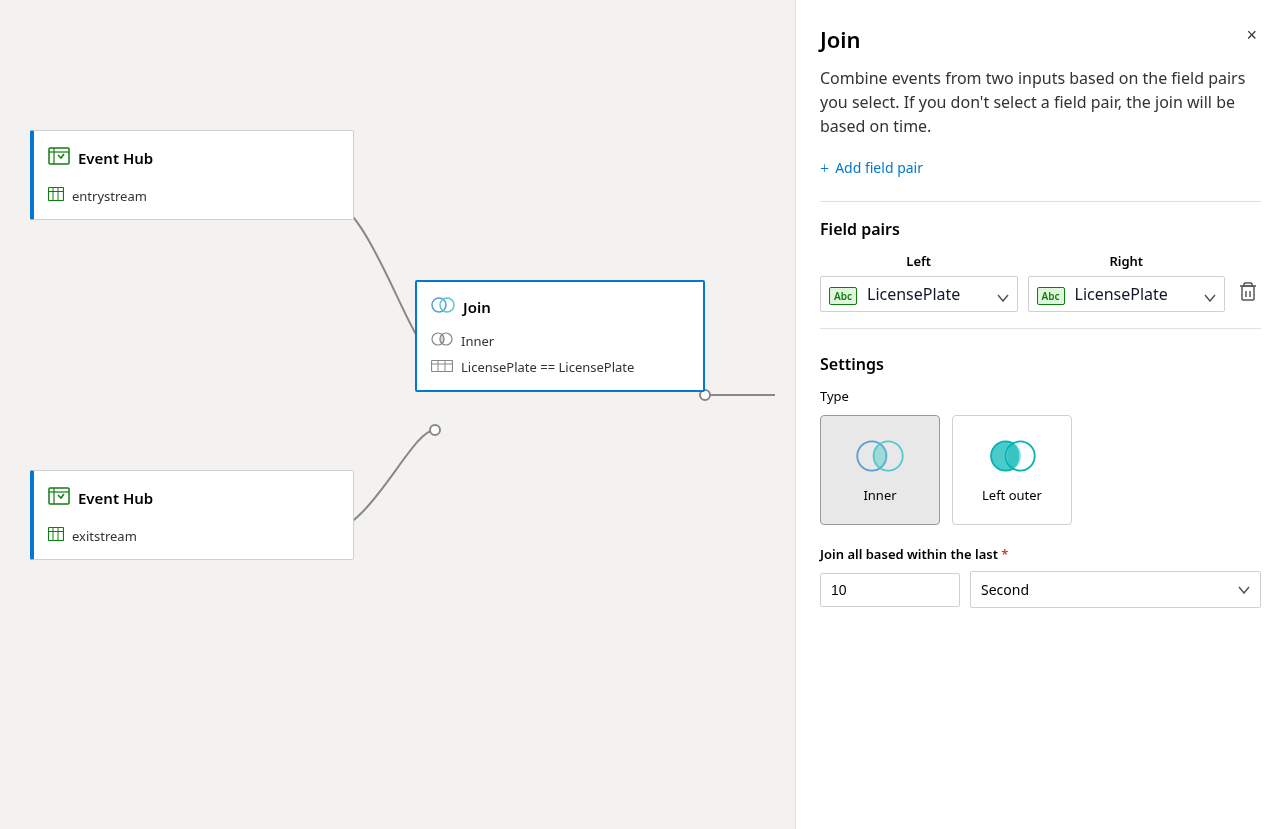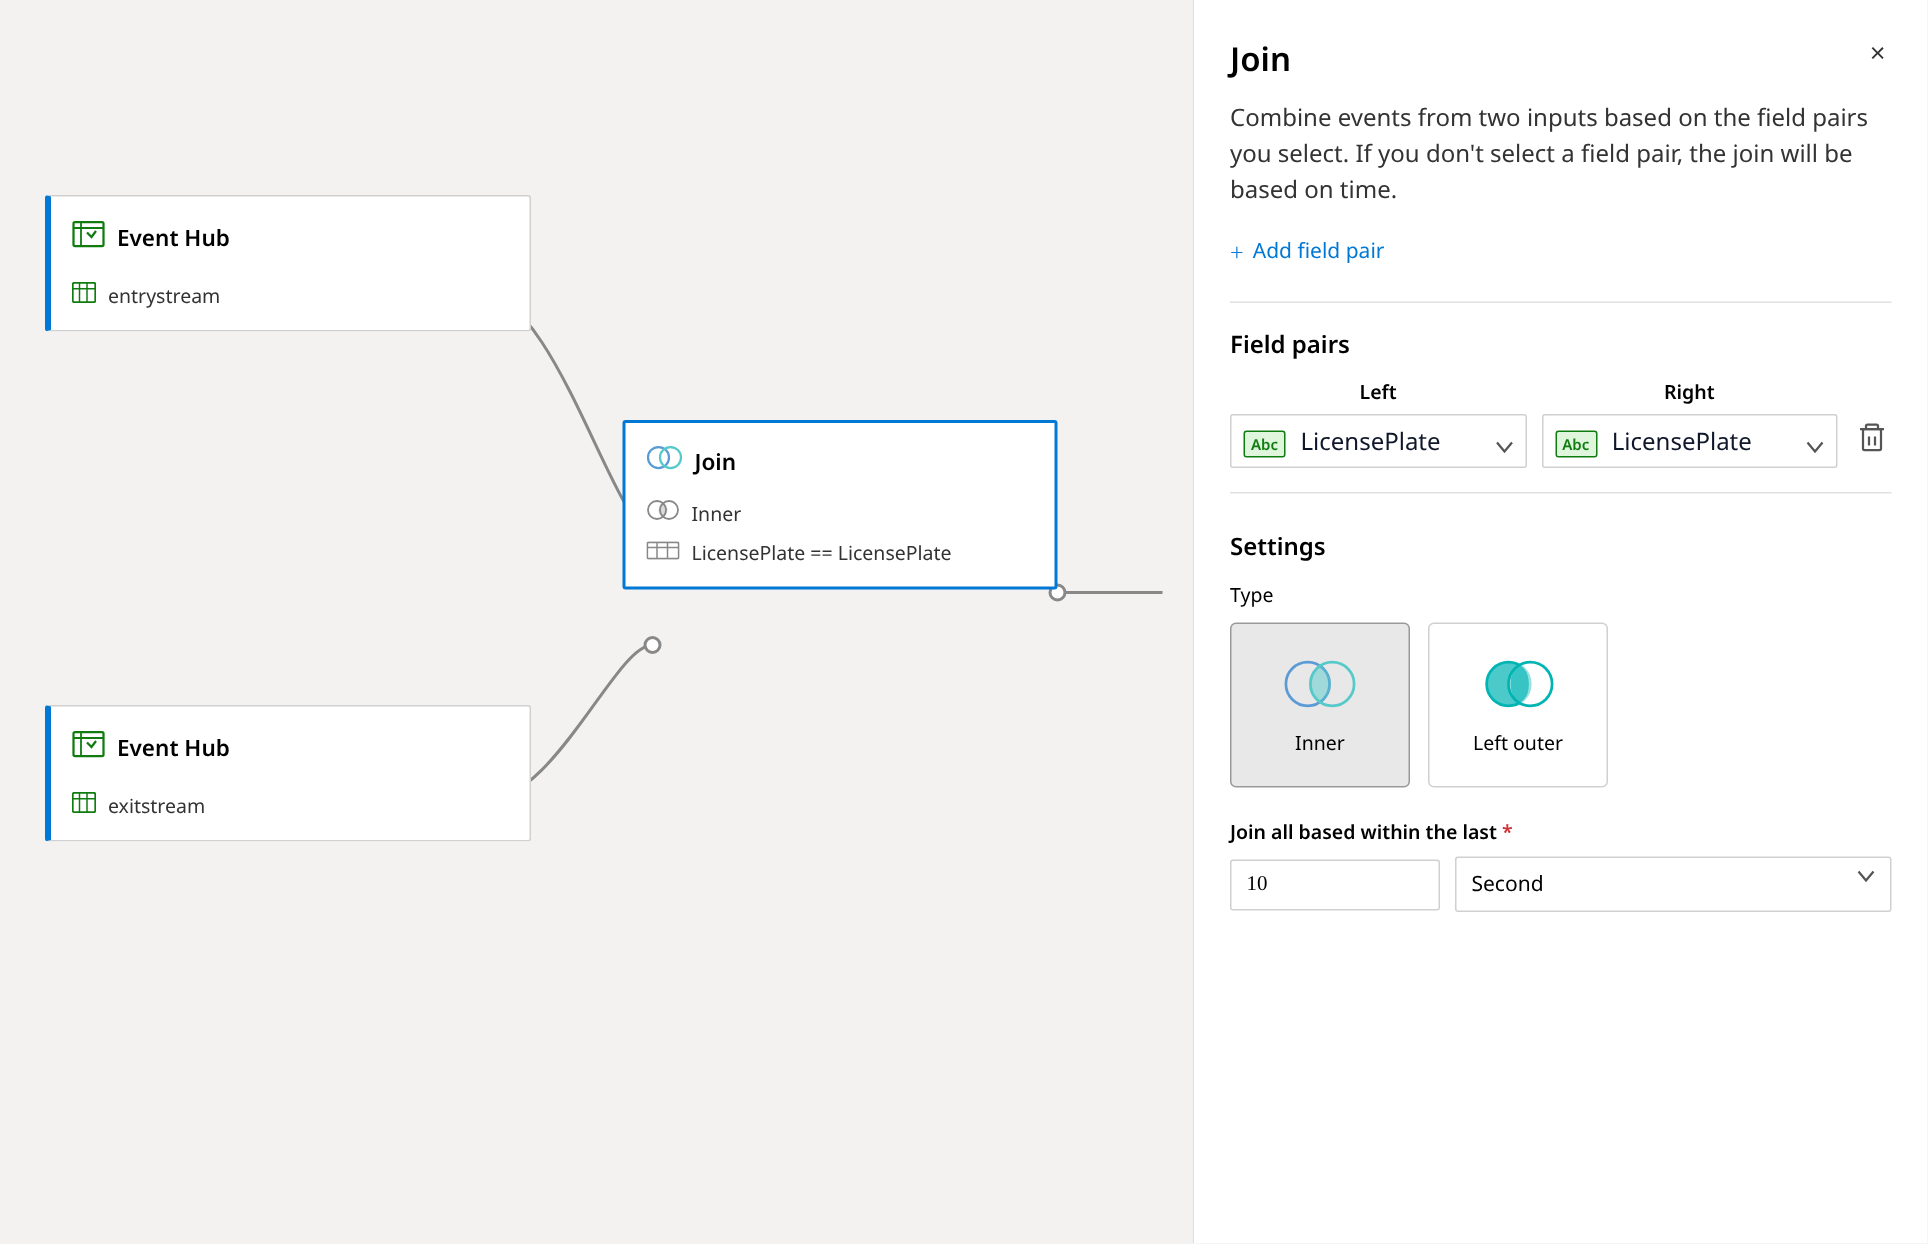--- a/index.html
+++ b/index.html
@@ -289,33 +289,34 @@
       gap: 10px;
       align-items: center;
     }
 
     .join-value-input {
       border: 1px solid #d0d0d0;
       border-radius: 2px;
       padding: 8px 10px;
       font-size: 14px;
       width: 140px;
-      font-family: Liberation Serif, serif;
+      font-family: Liberation Sans, sans-serif;
     }
 
     .join-unit-select {
       border: 1px solid #d0d0d0;
       border-radius: 2px;
       padding: 8px 10px;
       font-size: 14px;
       flex: 1;
       cursor: pointer;
       background: white;
       font-family: inherit;
       display: flex;
+      align-items: center;
       justify-content: space-between;
     }
 
     
     .venn-inner {
       width: 56px;
       height: 40px;
     }
 
     .venn-left-outer {

